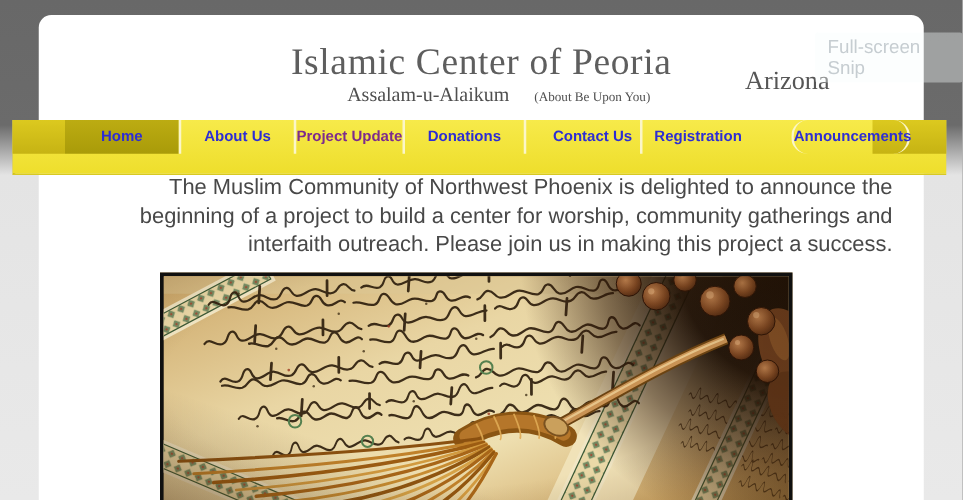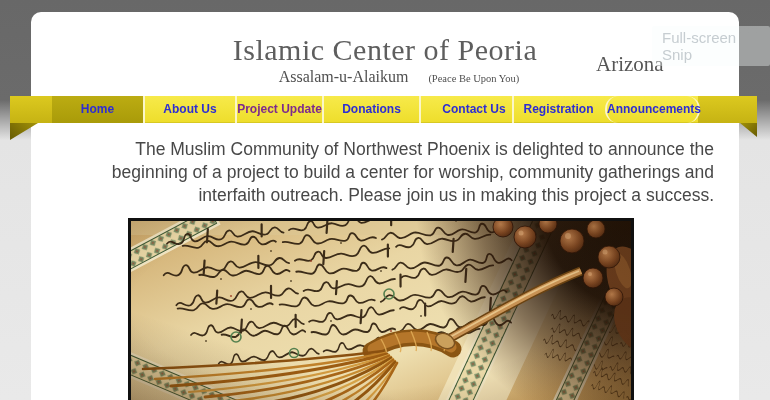--- a/index.html
+++ b/index.html
@@ -16,37 +16,37 @@
   
   #title{position:absolute;left:0;top:33px;width:770px;text-align:center;
          font-family:"Liberation Serif",serif;font-size:30px;color:#5e5e5e;letter-spacing:.5px;}
   #subtitle{position:absolute;left:0;top:68px;width:770px;display:flex;justify-content:center;
             align-items:baseline;gap:20px;transform:translateX(14px);}
   #greeting{font-family:"Liberation Serif",serif;font-size:16px;color:#4f4f4f;}
   #greeting-tr{font-family:"Liberation Serif",serif;font-size:10.5px;color:#4f4f4f;}
   #state{position:absolute;left:596px;top:52px;font-family:"Liberation Serif",serif;
          font-size:21px;color:#565656;}
   
-  #ribbon{position:absolute;left:10px;top:96px;width:747px;height:27px;
+  #ribbon{position:absolute;left:10px;top:96px;width:747px;height:44px;
           background:linear-gradient(#f7ea4a,#eede2c);border-bottom:1px solid #d8c922;z-index:5;}
   .cap{position:absolute;top:0;height:27px;background:linear-gradient(#dcc91f,#c6b313);}
   #capL{left:0;width:42px;}
   #capR{left:688px;width:59px;}
   .tab{position:absolute;top:0;height:27px;line-height:26px;text-align:center;
        font-size:12px;font-weight:bold;color:#2d2dd4;cursor:pointer;}
   .tab.sep{border-left:2px solid #fbf6c8;}
   .tab.active{background:linear-gradient(#bcac12,#a99b09);}
   .tab.visited{color:#7d2a8d;}
   #tab-home{left:42px;width:91px;}
   #tab-about{left:133px;width:92px;}
   #tab-project{left:225px;width:87px;}
   #tab-donations{left:312px;width:97px;}
   #tab-contact{left:409px;width:93px;padding-left:15px;}
   #tab-registration{left:502px;width:91px;}
-  #tab-announcements{left:595px;width:95px;border-right:2px solid #fbf6c8;border-radius:13px;}
+  #tab-announcements{left:623px;width:95px;border-right:2px solid #fbf6c8;border-radius:13px;}
   .fold{position:absolute;z-index:4;}
   #foldL{left:10px;top:123px;width:28px;height:17px;
          clip-path:polygon(0 0,100% 0,0 100%);
          background:linear-gradient(225deg,#a29208,#675b03);}
   #foldR{left:740px;top:123px;width:17px;height:14px;
          clip-path:polygon(0 0,100% 0,100% 100%);
          background:linear-gradient(135deg,#a29208,#675b03);}
   
   #announce{position:absolute;left:56px;top:138px;width:658px;text-align:right;
             font-size:17.5px;line-height:23px;color:#484848;}
@@ -61,21 +61,21 @@
 <div id="page">
 
   <div id="card"></div>
 
   <div id="snip">Full-screen Snip</div>
 
   <div id="title">Islamic Center of Peoria</div>
 
   <div id="subtitle">
     <span id="greeting">Assalam-u-Alaikum</span>
-    <span id="greeting-tr">(Peace Be Upon You)</span>
+    <span id="greeting-tr">(About Be Upon You)</span>
   </div>
 
   <div id="state">Arizona</div>
 
   <div id="ribbon">
     <div class="cap" id="capL"></div>
     <div class="cap" id="capR"></div>
     <div class="tab active" id="tab-home">Home</div>
     <div class="tab sep" id="tab-about">About Us</div>
     <div class="tab sep visited" id="tab-project">Project Update</div>

